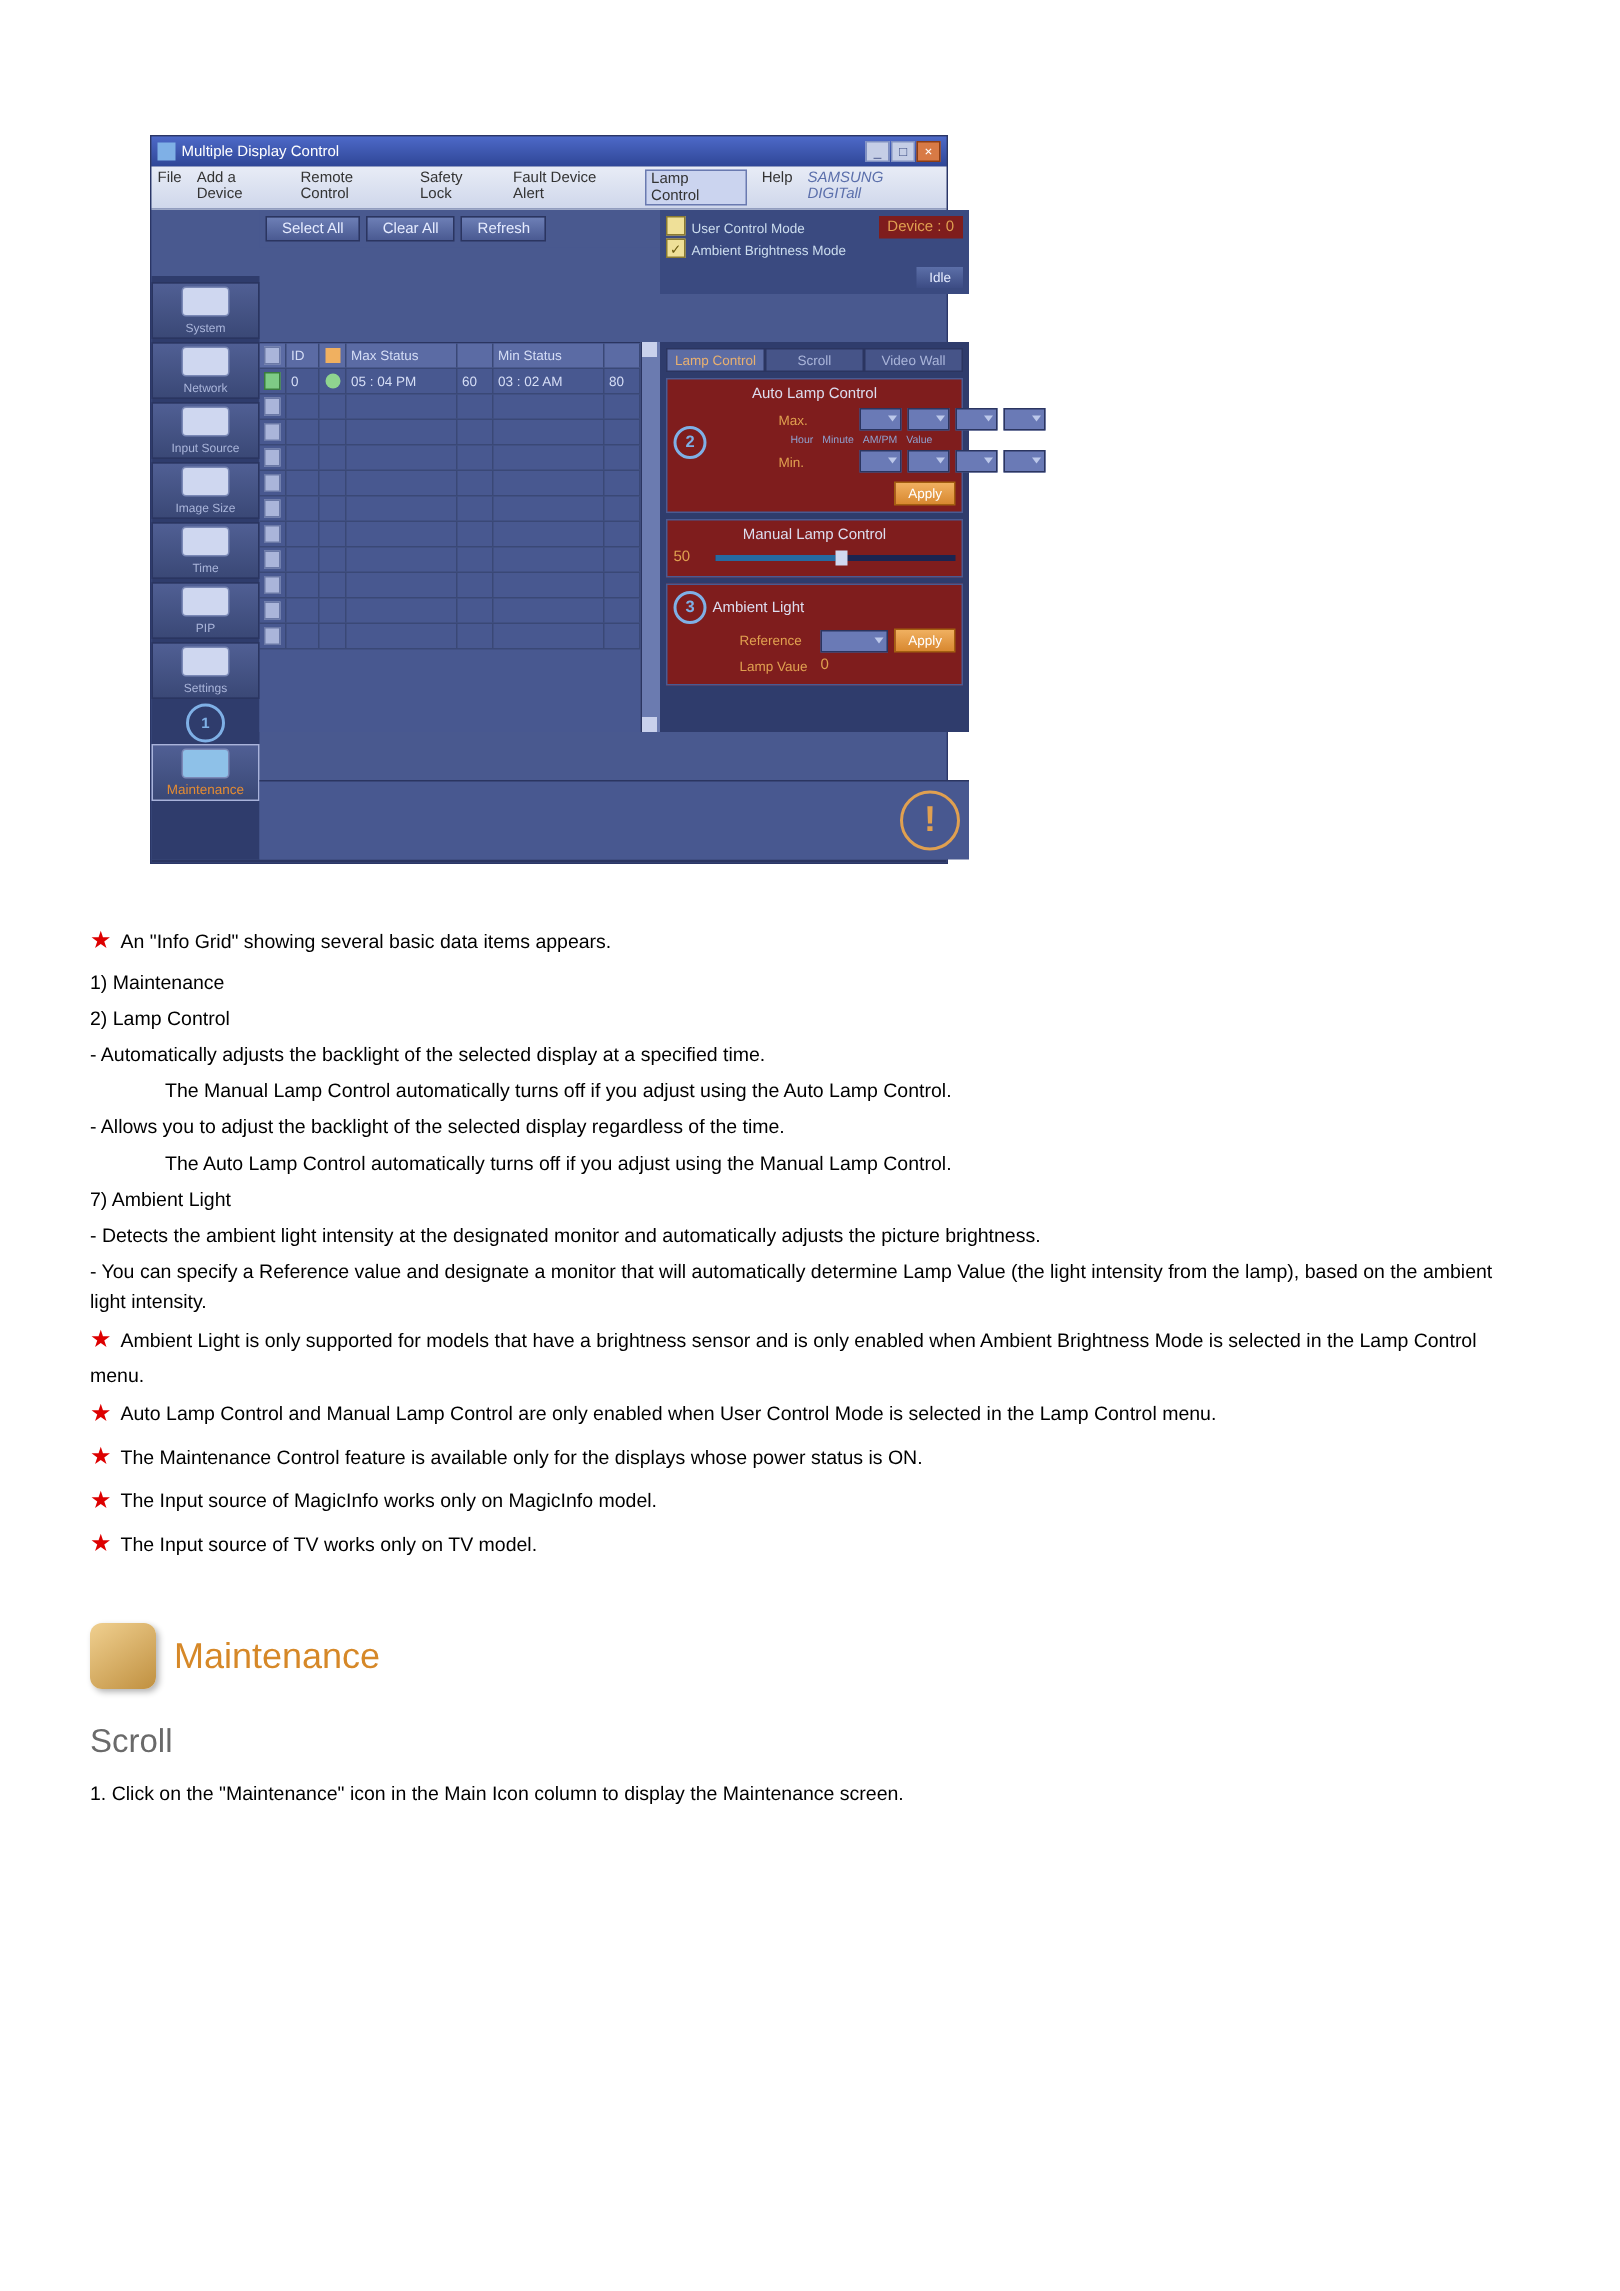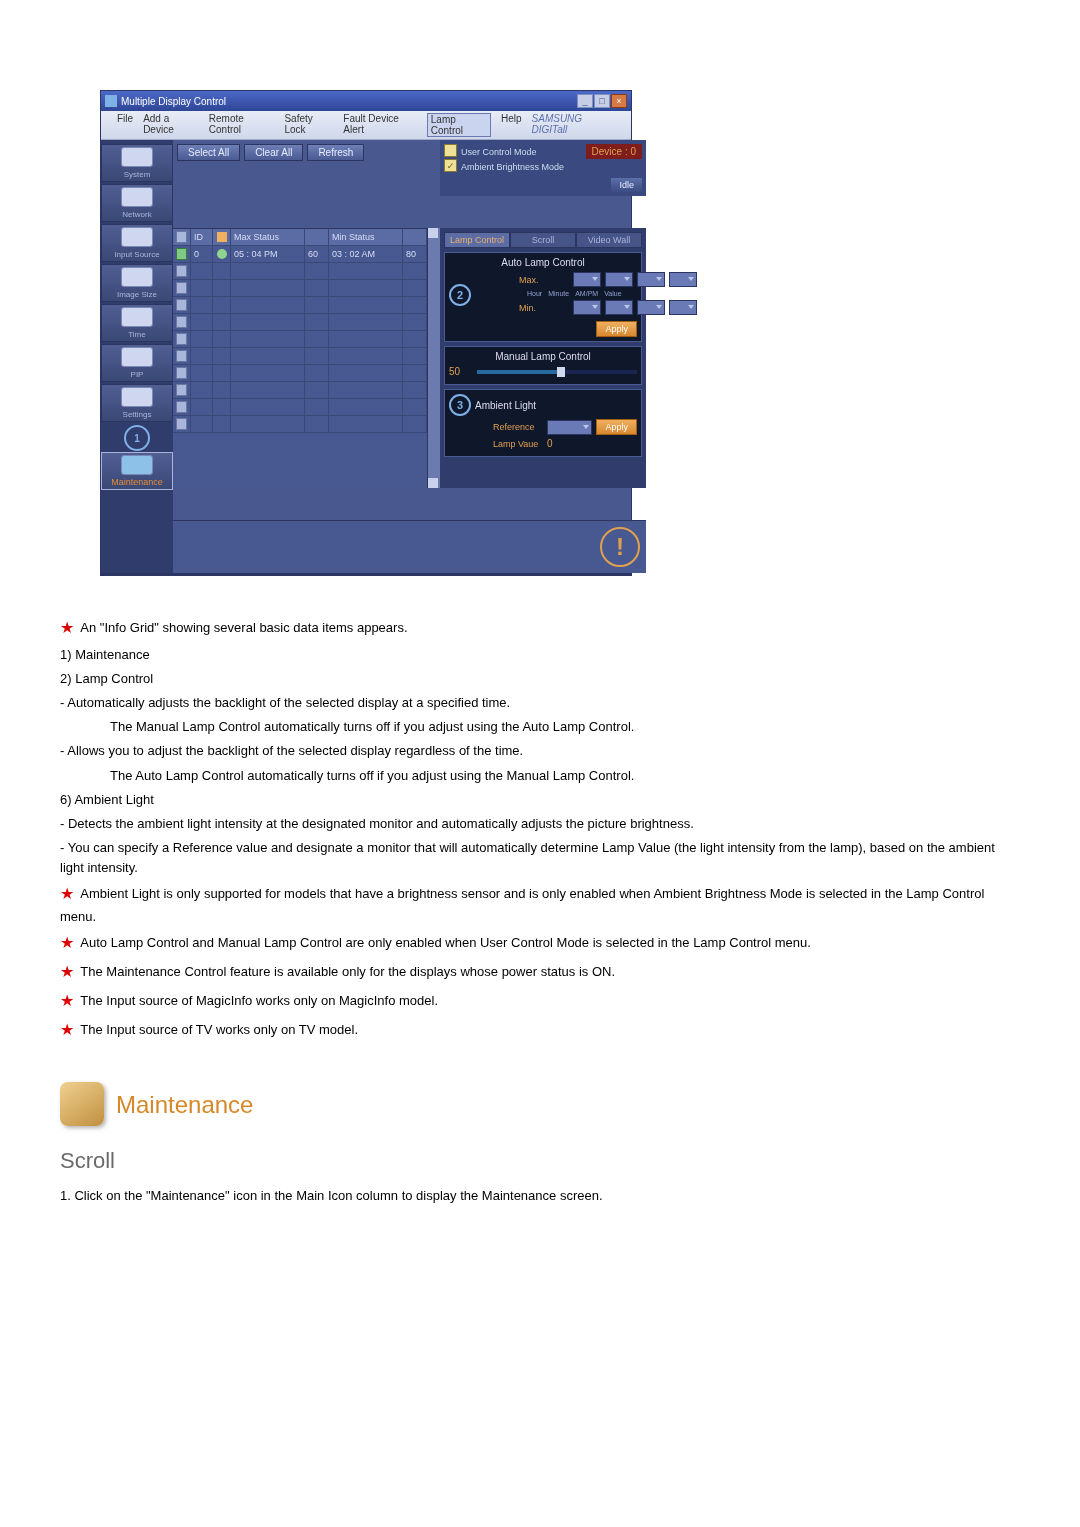--- a/index.html
+++ b/index.html
@@ -30,41 +30,42 @@
   }
   .titlebar .t-left { display:flex; align-items:center; gap:4px; }
   .titlebar .win-controls { display:flex; gap:1px; }
   .titlebar .win-controls span {
     width:16px; height:14px; background:#d87a45; border:1px solid #8a3c14; box-sizing:border-box;
     display:flex; align-items:center; justify-content:center; font-size:9px; color:#fff;
   }
   .titlebar .win-controls .min,.titlebar .win-controls .max{ background:#c5cee6; color:#3a4a80; border-color:#8090c0;}
   .menubar {
     background: linear-gradient(#e8ecf6, #cfd7eb);
-    padding: 2px 16px;
+    padding: 2px 4px;
     display:flex;
     gap:10px;
     color:#333;
     border-bottom:1px solid #9faac8;
   }
   .menubar span { font-size:10px; }
   .menubar .active { border:1px solid #6a7ab0; padding:0 3px; background:#cbd4ef;}
   .brand { margin-left:auto; font-style:italic; color:#5b6fab; }
   .top-strip {
     display:flex;
     background:#49598f;
     border-bottom:2px solid #2b3560;
   }
   .sidebar {
     width:82px;
     background:#2f3c6c;
     display:flex;
     flex-direction:column;
     align-items:center;
     padding-top:4px;
+    margin-top:44px;
   }
   .side-icon {
     width:70px;
     height:34px;
     margin-bottom:2px;
     background:linear-gradient(#505f94,#3a4876);
     border:1px solid #2a3560;
     display:flex;
     flex-direction:column;
     align-items:center;
@@ -120,21 +121,21 @@
   .scroll-up,.scroll-down{width:10px;height:10px;background:#c9d1ec;position:absolute;left:0;}
   .scroll-up{top:0;} .scroll-down{bottom:0;}
   .chk-icon{width:10px;height:10px;background:#7ecb86;border:1px solid #3a7c3f;}
   .chk-box{width:10px;height:10px;background:#aab5da;border:1px solid #6a78a6;}
   .status-dot{width:10px;height:10px;border-radius:50%;background:#8fd48f;}
   .status-stat{width:10px;height:10px;background:#f0b060;}
   .right-panel{width:198px;background:#2f3c6c;padding:4px;display:flex;flex-direction:column;gap:4px;}
   .tabs{display:flex;gap:0;}
   .tab{flex:1;text-align:center;padding:2px 0;font-size:9px;background:#465488;color:#aab5da;border:1px solid #2b3560;}
   .tab.active{background:#5c6ca4;color:#e8b070;}
-  .panel{border:1px solid #4a5a92;padding:4px;background:#0f172a;}
+  .panel{border:1px solid #4a5a92;padding:4px;background:#7f1d1d;}
   .panel-title{color:#dde;text-align:center;font-size:10px;margin-bottom:4px;}
   .row{display:flex;align-items:center;gap:4px;margin-bottom:3px;}
   .lbl{color:#e0a050;font-size:9px;width:50px;padding-left:44px;}
   .dd{width:26px;height:13px;background:#6a7ab6;border:1px solid #2b3560;position:relative;}
   .dd::after{content:"";position:absolute;right:2px;top:4px;width:0;height:0;border-left:3px solid transparent;border-right:3px solid transparent;border-top:4px solid #bcc8ea;}
   .dd.wide{width:44px;}
   .tiny-lbl{font-size:7px;color:#8fa0ce;}
   .apply-btn{background:linear-gradient(#f0b060,#d88830);color:#fff;padding:2px 8px;font-size:9px;border:1px solid #a35f10;}
   .badge-num{width:18px;height:18px;border:2px solid #7fb0e6;border-radius:50%;display:flex;align-items:center;justify-content:center;color:#7fb0e6;font-weight:bold;font-size:11px;flex-shrink:0;}
   .slider{flex:1;height:4px;background:#1a2450;position:relative;}
@@ -460,21 +461,21 @@
 </div>
 
 <div class="doc-text">
   <p><span class="star">★</span><span>An "Info Grid" showing several basic data items appears.</span></p>
   <p class="indent1">1) Maintenance</p>
   <p class="indent1">2) Lamp Control</p>
   <p class="indent2">- Automatically adjusts the backlight of the selected display at a specified time.</p>
   <p class="indent2" style="margin-left:50px;">The Manual Lamp Control automatically turns off if you adjust using the Auto Lamp Control.</p>
   <p class="indent2">- Allows you to adjust the backlight of the selected display regardless of the time.</p>
   <p class="indent2" style="margin-left:50px;">The Auto Lamp Control automatically turns off if you adjust using the Manual Lamp Control.</p>
-  <p class="indent1">6) Ambient Light</p>
+  <p class="indent1">7) Ambient Light</p>
   <p class="indent2">- Detects the ambient light intensity at the designated monitor and automatically adjusts the picture brightness.</p>
   <p class="indent2">- You can specify a Reference value and designate a monitor that will automatically determine Lamp Value (the light intensity from the lamp), based on the ambient light intensity.</p>
   <p><span class="star">★</span><span>Ambient Light is only supported for models that have a brightness sensor and is only enabled when Ambient Brightness Mode is selected in the Lamp Control menu.</span></p>
   <p><span class="star">★</span><span>Auto Lamp Control and Manual Lamp Control are only enabled when User Control Mode is selected in the Lamp Control menu.</span></p>
   <p><span class="star">★</span><span>The Maintenance Control feature is available only for the displays whose power status is ON.</span></p>
   <p><span class="star">★</span><span>The Input source of MagicInfo works only on MagicInfo model.</span></p>
   <p><span class="star">★</span><span>The Input source of TV works only on TV model.</span></p>
 
   <div class="section-head">
     <div class="icon3d"></div>

